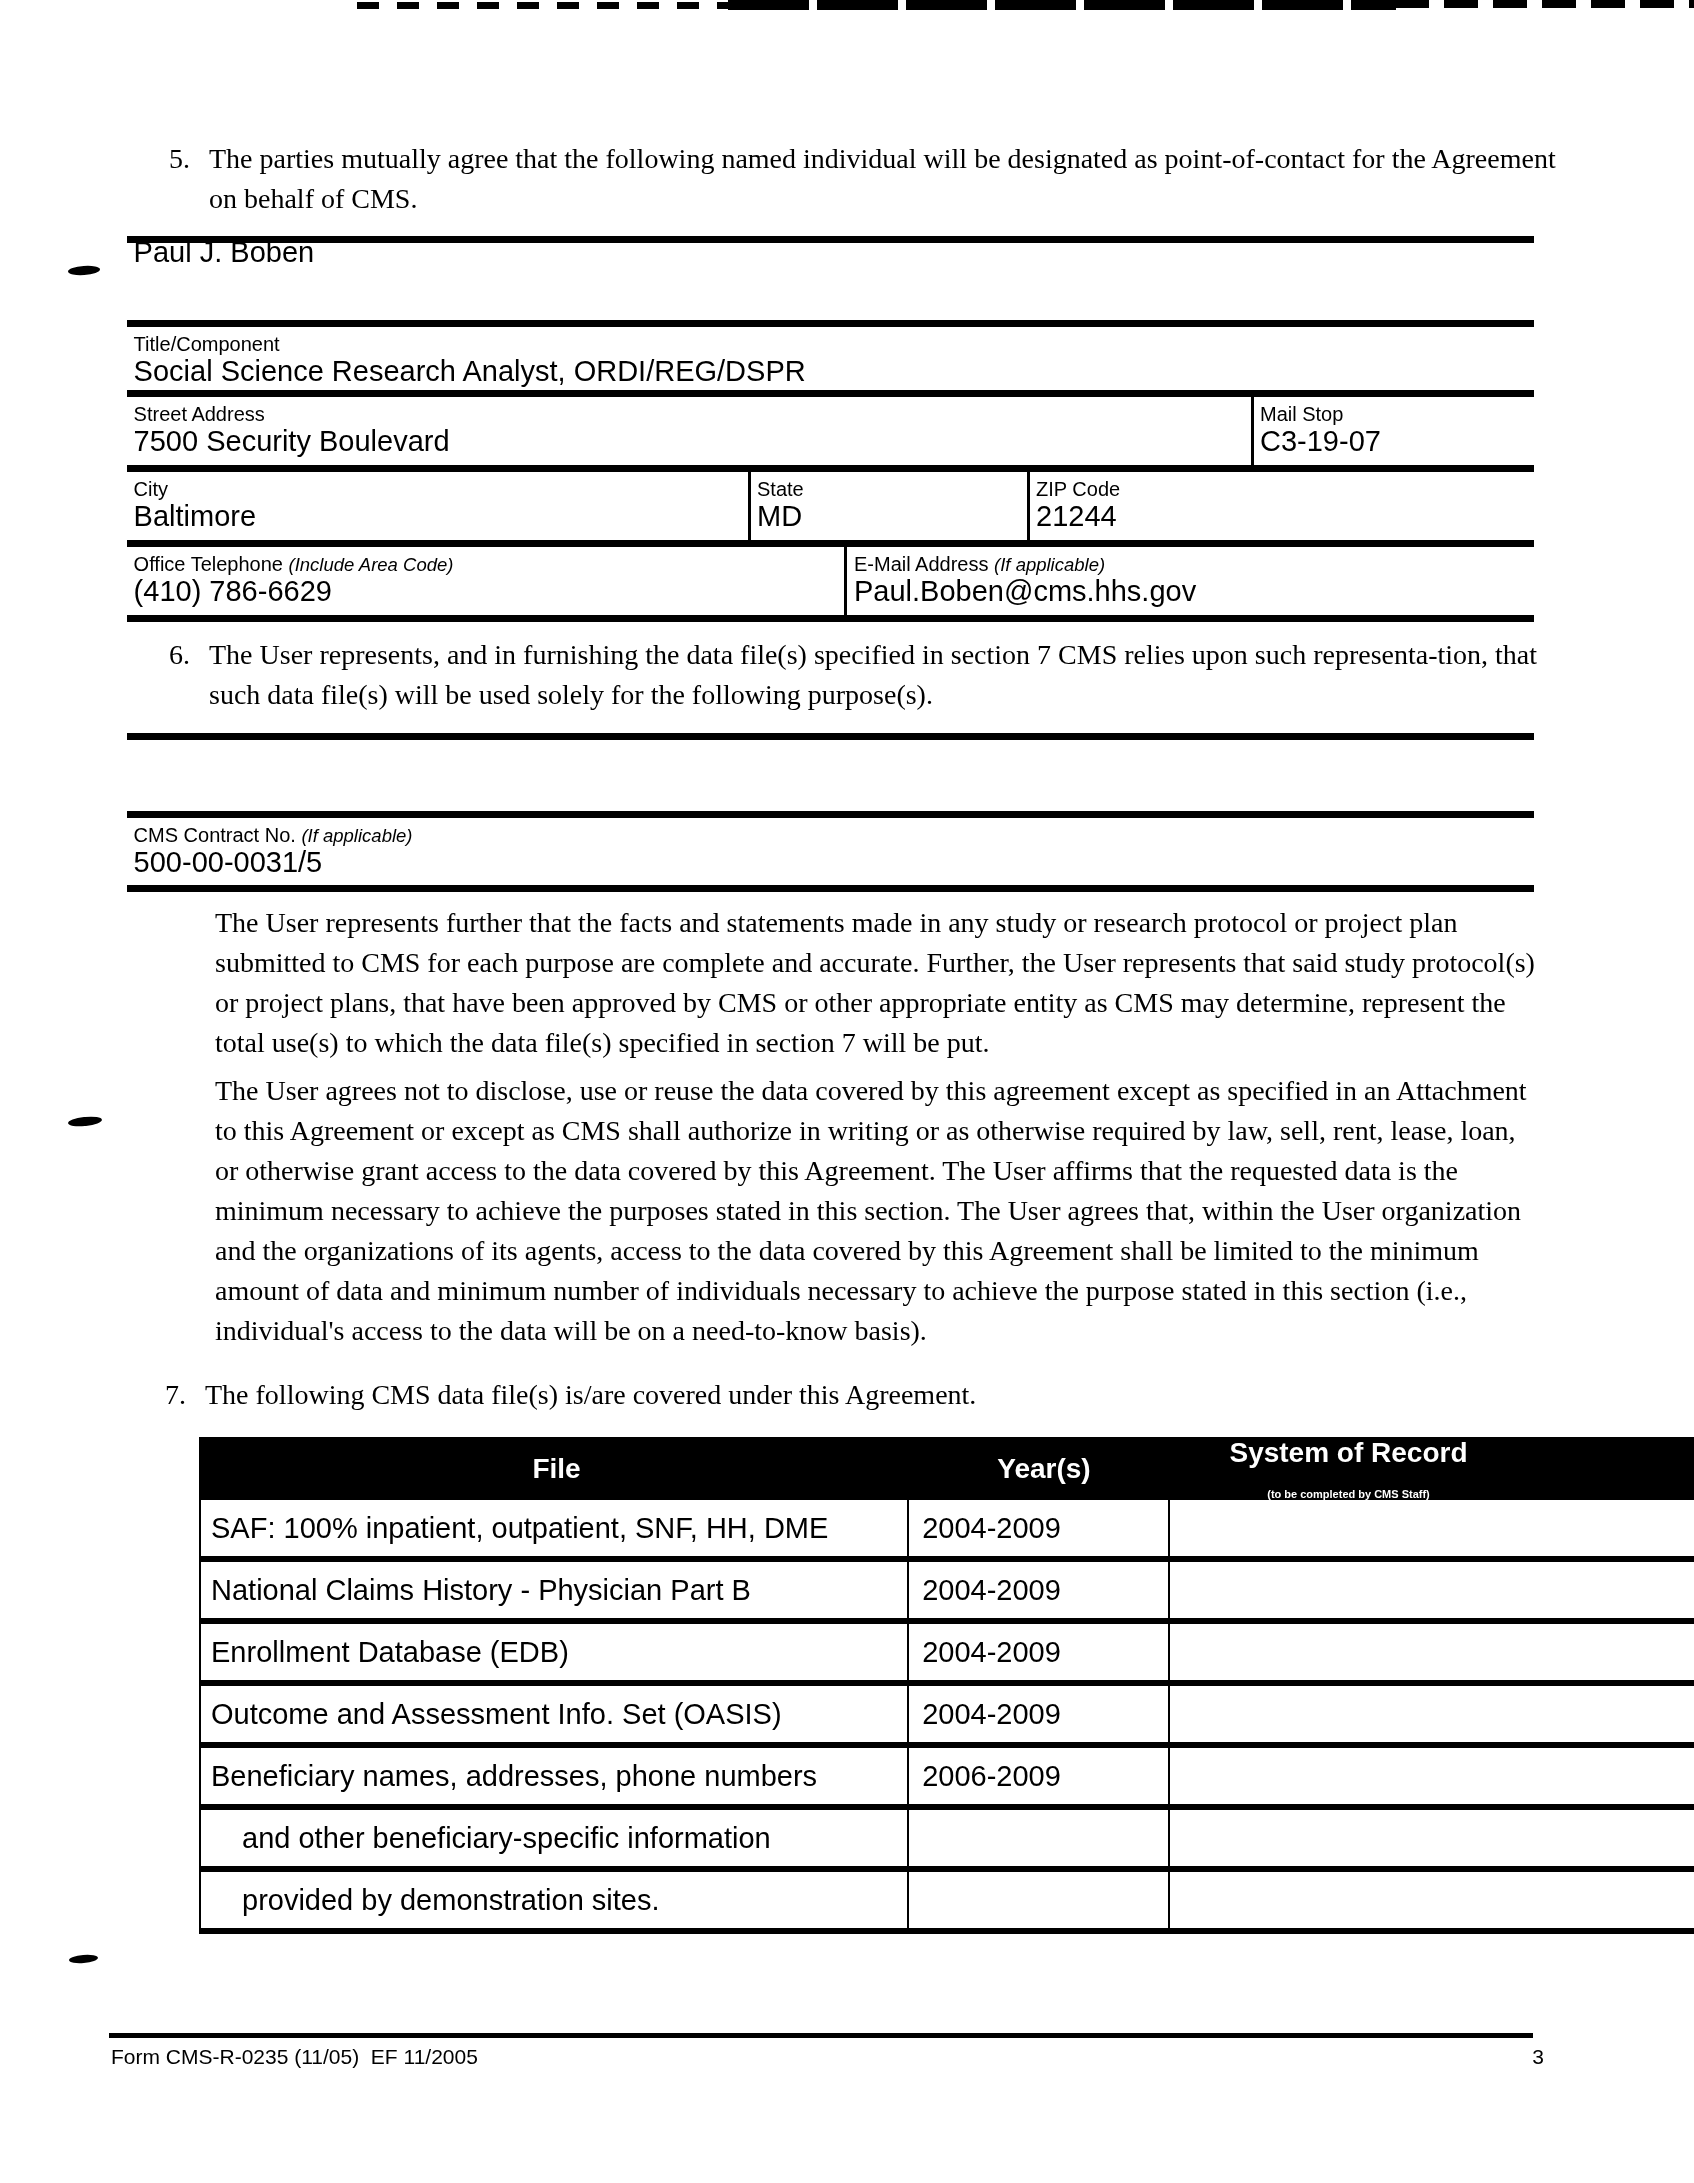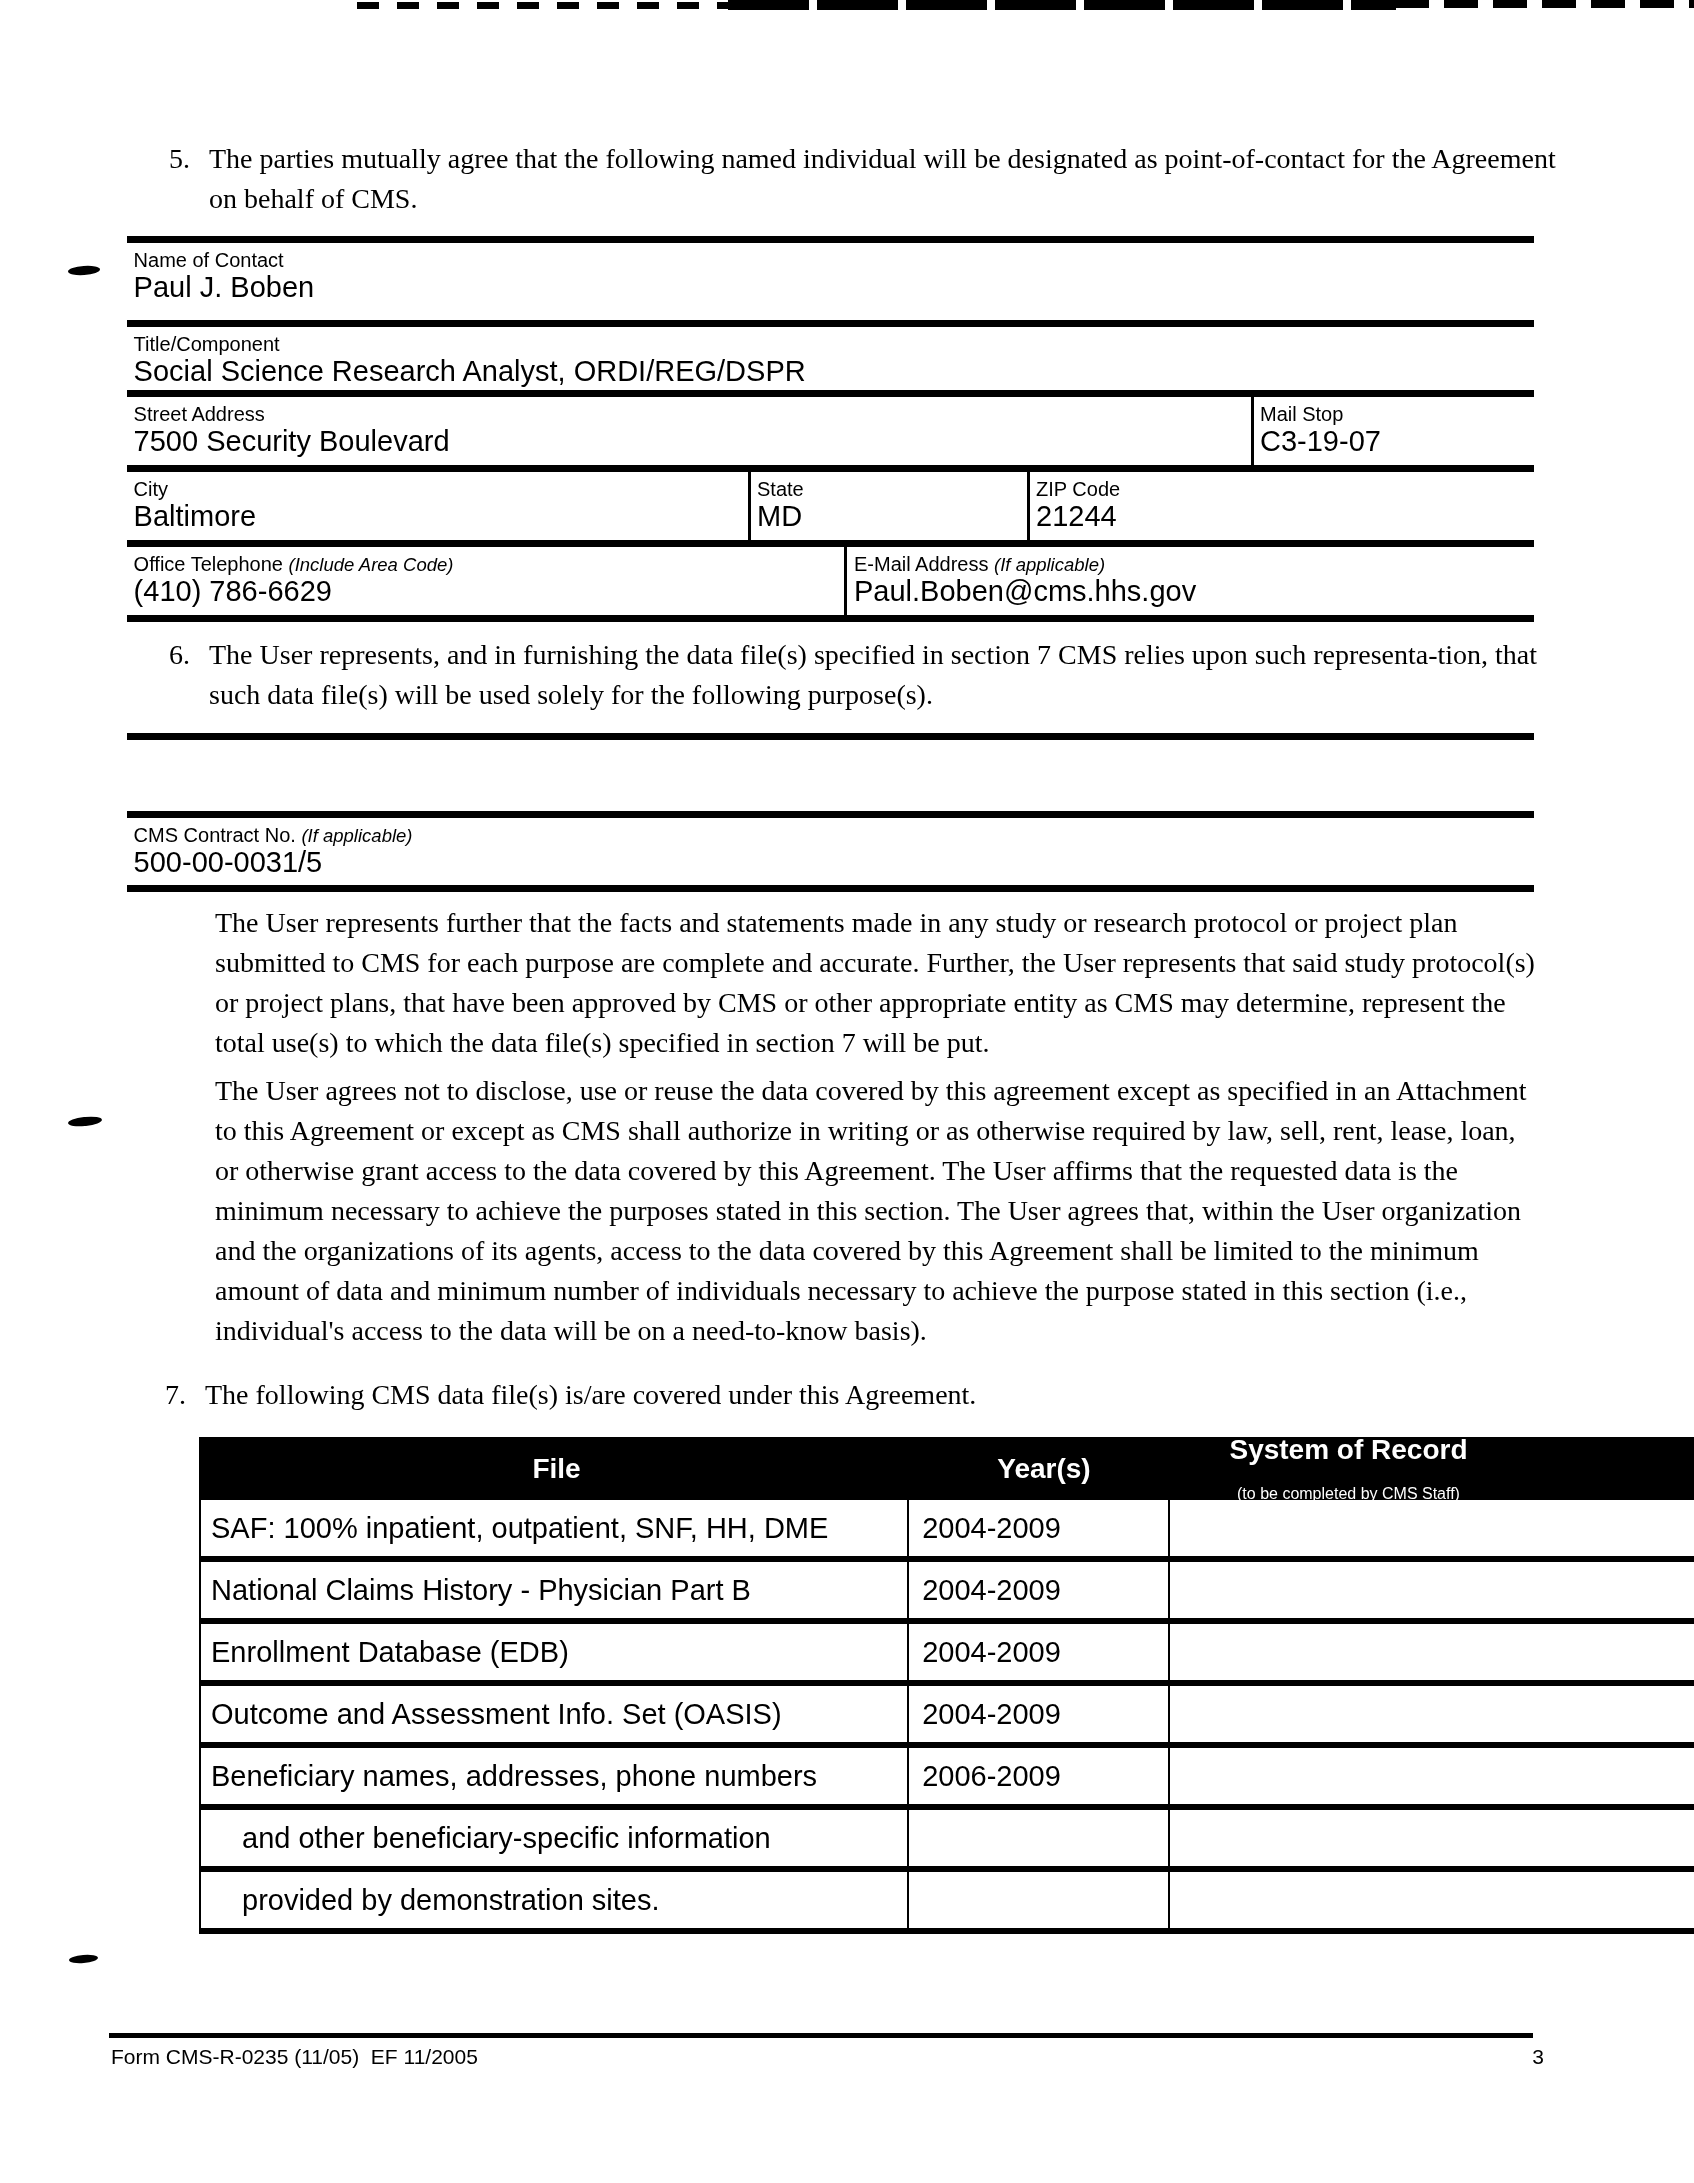--- a/index.html
+++ b/index.html
@@ -87,21 +87,21 @@
     height:63px;background:#000;color:#fff;
     display:flex;align-items:stretch;
   }
   .th{
     display:flex;flex-direction:column;align-items:center;justify-content:center;
     font-weight:bold;font-size:28px;
   }
   .th-file{width:711px;}
   .th-years{width:264px;}
   .th-system{width:345px;gap:16px;}
-  .th-system .sub{font-size:16px;font-weight:normal;margin-top:2.6px;}
+  .th-system .sub{font-size:11px;font-weight:bold;margin-top:2.6px;}
   .trow{
     height:62px;
     display:flex;align-items:stretch;
     border-bottom:6px solid #000;
     box-sizing:border-box;
   }
   .td{
     display:flex;align-items:center;
     font-size:29px;
     box-sizing:border-box;
@@ -133,21 +133,20 @@
   <div class="smudge sm3"></div>
 
   <div class="item" style="left:169px;top:139px;width:1367px;">
     <span class="num">5.</span>
     <span>The parties mutually agree that the following named individual will be designated as point-of-contact for the Agreement on behalf of CMS.</span>
   </div>
 
   <div class="frow" style="top:236px;height:83px;">
     <div class="rule"></div>
     <div style="padding-left:6.6px;">
-      <div class="flabel">Name of Contact</div>
       <div class="fvalue">Paul J. Boben</div>
     </div>
   </div>
 
   <div class="frow" style="top:320px;height:71px;">
     <div class="rule"></div>
     <div style="padding-left:6.6px;">
       <div class="flabel">Title/Component</div>
       <div class="fvalue">Social Science Research Analyst, ORDI/REG/DSPR</div>
     </div>

